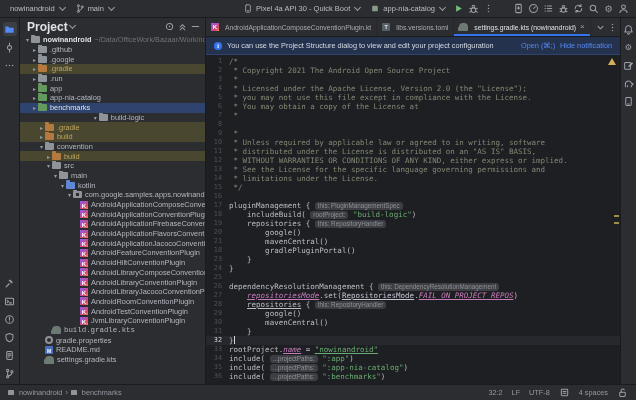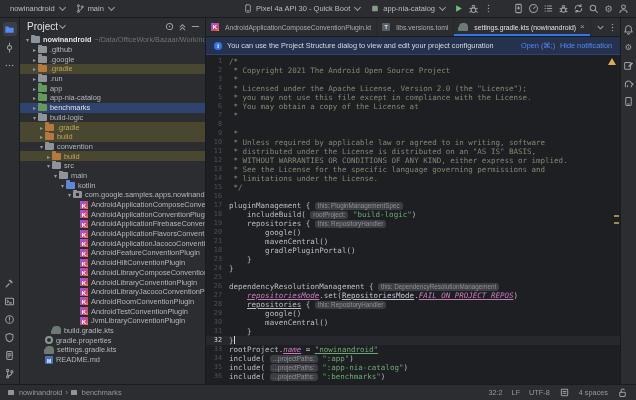--- a/index.html
+++ b/index.html
@@ -22,21 +22,21 @@
   .lstripe{border-right:1px solid #1a1b1e;}
   .rstripe{width:16px;border-left:1px solid #1a1b1e;}
   .stripe-group{display:flex;flex-direction:column;align-items:center;}
   .stripe-group .svgi{margin:2px 0;}
   .stripe-spacer{flex:1;}
   .lstripe .svgi[data-name="project-icon"]{background:#3b3e43;border-radius:3px;}
   
   .ppanel{width:186px;background:#2b2d30;border-right:1px solid #1a1b1e;box-sizing:border-box;
           display:flex;flex-direction:column;overflow:hidden;}
   .phead{height:17px;flex:none;display:flex;align-items:center;padding:0 4px 0 7px;}
-  .phead .ptitle{color:#dfe1e5;font-weight:normal;font-size:10px;}
+  .phead .ptitle{color:#dfe1e5;font-weight:bold;font-size:12px;}
   .phead .hicons{margin-left:auto;display:flex;align-items:center;gap:1px;}
   .phead .svgi{width:12px;height:12px;}
   .tree{flex:1;overflow:hidden;}
   .trow{height:9.7px;display:flex;align-items:center;font-size:7.4px;color:#b4b8bf;white-space:nowrap;overflow:hidden;}
   .trow.sel{background:#2e436e;color:#dfe1e5;}
   .trow.ex{background:#4a4730;color:#bfa65a;}
   .trow.root .lbl{font-weight:bold;color:#dfe1e5;}
   .chv{width:7px;flex:none;color:#9298a2;font-size:6px;text-align:center;}
   .sfx{color:#6f737a;margin-left:3px;font-size:7.2px;}
   
@@ -343,21 +343,21 @@
           <div class="trow" data-name="tree-item-app-nia-catalog" style="padding-left: 11px;">
             <span class="chv" data-name="chevron-collapsed-icon">▸</span>
             <span class="ic ic-module" data-name="module-icon"></span>
             <span class="lbl" data-name="tree-item-label">app-nia-catalog</span>
           </div>
           <div class="trow sel" data-name="tree-item-benchmarks" style="padding-left: 11px;">
             <span class="chv" data-name="chevron-collapsed-icon">▸</span>
             <span class="ic ic-module" data-name="module-icon"></span>
             <span class="lbl" data-name="tree-item-label">benchmarks</span>
           </div>
-          <div class="trow" data-name="tree-item-build-logic" style="padding-left: 11px;">
+          <div class="trow" data-name="tree-item-build-logic" style="padding-left: 11px; justify-content: center;">
             <span class="chv" data-name="chevron-expanded-icon">▾</span>
             <span class="ic ic-folder" data-name="folder-icon"></span>
             <span class="lbl" data-name="tree-item-label">build-logic</span>
           </div>
           <div class="trow ex" data-name="tree-item-.gradle" style="padding-left: 18px;">
             <span class="chv" data-name="chevron-collapsed-icon">▸</span>
             <span class="ic ic-folder-ex" data-name="folder-ex-icon"></span>
             <span class="lbl" data-name="tree-item-label">.gradle</span>
           </div>
           <div class="trow ex" data-name="tree-item-build" style="padding-left: 18px;">
@@ -453,39 +453,39 @@
           <div class="trow" data-name="tree-item-AndroidTestConventionPlugin" style="padding-left: 53px;">
             <span class="chv" data-name="chevron-spacer"></span>
             <span class="ic ic-kt" data-name="kt-icon"></span>
             <span class="lbl" data-name="tree-item-label">AndroidTestConventionPlugin</span>
           </div>
           <div class="trow" data-name="tree-item-JvmLibraryConventionPlugin" style="padding-left: 53px;">
             <span class="chv" data-name="chevron-spacer"></span>
             <span class="ic ic-kt" data-name="kt-icon"></span>
             <span class="lbl" data-name="tree-item-label">JvmLibraryConventionPlugin</span>
           </div>
-          <div class="trow" data-name="tree-item-build.gradle.kts" style="padding-left: 25px;">
+          <div class="trow" data-name="tree-item-build.gradle.kts" style="padding-left: 25px; font-family: Liberation Mono, monospace;">
             <span class="chv" data-name="chevron-spacer"></span>
             <span class="ic ic-gradle" data-name="gradle-icon"></span>
             <span class="lbl" data-name="tree-item-label">build.gradle.kts</span>
           </div>
           <div class="trow" data-name="tree-item-gradle.properties" style="padding-left: 18px;">
             <span class="chv" data-name="chevron-spacer"></span>
             <span class="ic ic-props" data-name="props-icon"></span>
             <span class="lbl" data-name="tree-item-label">gradle.properties</span>
           </div>
+          <div class="trow" data-name="tree-item-README.md" style="padding-left: 18px;">
+            <span class="chv" data-name="chevron-spacer"></span>
+            <span class="ic ic-md" data-name="md-icon"></span>
+            <span class="lbl" data-name="tree-item-label">README.md</span>
+          </div>
           <div class="trow" data-name="tree-item-settings.gradle.kts" style="padding-left: 18px;">
             <span class="chv" data-name="chevron-spacer"></span>
             <span class="ic ic-gradle" data-name="gradle-icon"></span>
             <span class="lbl" data-name="tree-item-label">settings.gradle.kts</span>
-          </div>
-          <div class="trow" data-name="tree-item-README.md" style="padding-left: 18px;">
-            <span class="chv" data-name="chevron-spacer"></span>
-            <span class="ic ic-md" data-name="md-icon"></span>
-            <span class="lbl" data-name="tree-item-label">README.md</span>
           </div>
         </div>
     </div>
 
     <div class="ezone" data-name="editor-zone">
       <div class="tabbar" data-name="editor-tabbar">
         <div class="tabs" data-name="tab-list">
             <div class="tab" data-name="tab-AndroidApplicationComposeConventionPlugin.kt">
               <span class="ic ic-kt" data-name="kt-file-icon"></span>
               <span data-name="tab-label">AndroidApplicationComposeConventionPlugin.kt</span>

